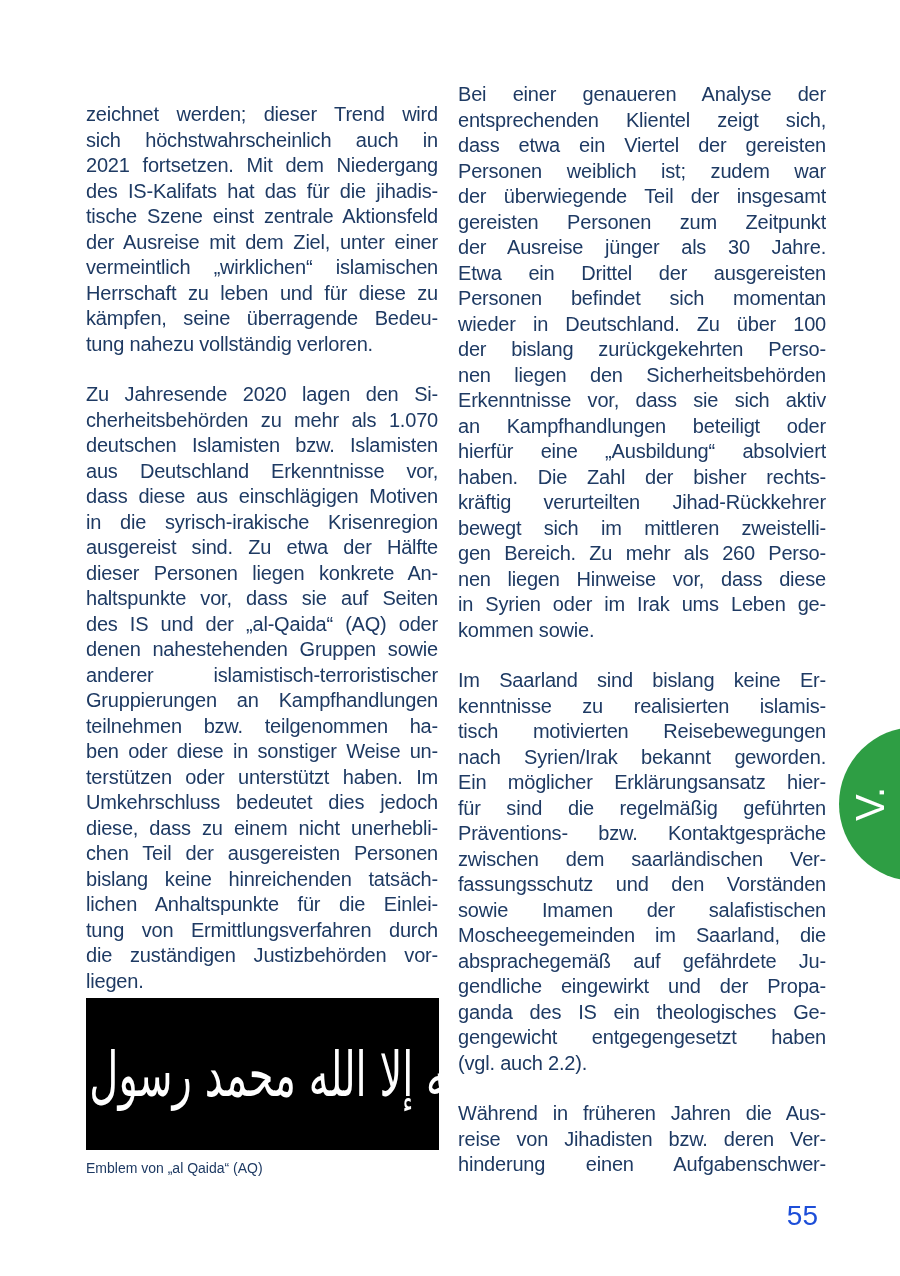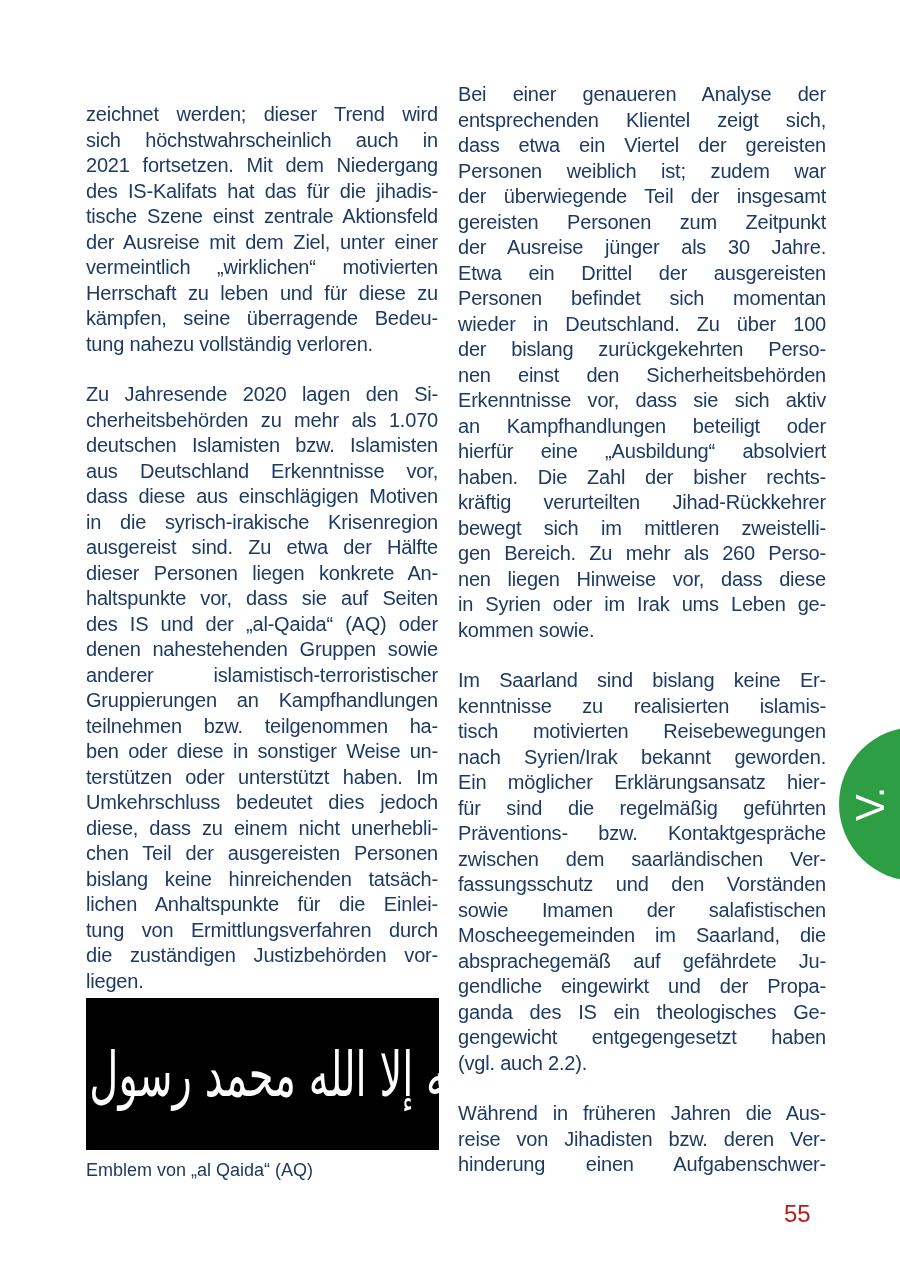--- a/index.html
+++ b/index.html
@@ -56,31 +56,32 @@
     font-size: 40px;
     direction: rtl;
     white-space: nowrap;
     transform: scaleY(1.55);
     transform-origin: center;
   }
   .caption {
     position: absolute;
     left: 86px;
     top: 1160px;
-    font-size: 18px;
+    font-size: 14px;
     letter-spacing: 0;
     color: #1e3a63;
   }
   .page-number {
     position: absolute;
     top: 1200px;
     left: 784px;
     width: 34px;
-    font-size: 24px;
-    color: #b91c1c;
+    text-align: right;
+    font-size: 28px;
+    color: #1d4ed8;
   }
   .section-tab {
     position: absolute;
     left: 839px;
     top: 727px;
     width: 154px;
     height: 154px;
     border-radius: 50%;
     background: #2e9e44;
   }
@@ -102,21 +103,21 @@
 <body>
 
 <div class="col col-left">
   <div class="para">
       <div class="line">zeichnet werden; dieser Trend wird</div>
       <div class="line">sich höchstwahrscheinlich auch in</div>
       <div class="line">2021 fortsetzen. Mit dem Niedergang</div>
       <div class="line">des IS-Kalifats hat das für die jihadis-</div>
       <div class="line">tische Szene einst zentrale Aktionsfeld</div>
       <div class="line">der Ausreise mit dem Ziel, unter einer</div>
-      <div class="line">vermeintlich „wirklichen“ motivierten</div>
+      <div class="line">vermeintlich „wirklichen“ islamischen</div>
       <div class="line">Herrschaft zu leben und für diese zu</div>
       <div class="line">kämpfen, seine überragende Bedeu-</div>
       <div class="line">tung nahezu vollständig verloren.</div>
     </div>
   <div class="para">
       <div class="line">Zu Jahresende 2020 lagen den Si-</div>
       <div class="line">cherheitsbehörden zu mehr als 1.070</div>
       <div class="line">deutschen Islamisten bzw. Islamisten</div>
       <div class="line">aus Deutschland Erkenntnisse vor,</div>
       <div class="line">dass diese aus einschlägigen Motiven</div>
@@ -148,21 +149,21 @@
       <div class="line">entsprechenden Klientel zeigt sich,</div>
       <div class="line">dass etwa ein Viertel der gereisten</div>
       <div class="line">Personen weiblich ist; zudem war</div>
       <div class="line">der überwiegende Teil der insgesamt</div>
       <div class="line">gereisten Personen zum Zeitpunkt</div>
       <div class="line">der Ausreise jünger als 30 Jahre.</div>
       <div class="line">Etwa ein Drittel der ausgereisten</div>
       <div class="line">Personen befindet sich momentan</div>
       <div class="line">wieder in Deutschland. Zu über 100</div>
       <div class="line">der bislang zurückgekehrten Perso-</div>
-      <div class="line">nen einst den Sicherheitsbehörden</div>
+      <div class="line">nen liegen den Sicherheitsbehörden</div>
       <div class="line">Erkenntnisse vor, dass sie sich aktiv</div>
       <div class="line">an Kampfhandlungen beteiligt oder</div>
       <div class="line">hierfür eine „Ausbildung“ absolviert</div>
       <div class="line">haben. Die Zahl der bisher rechts-</div>
       <div class="line">kräftig verurteilten Jihad-Rückkehrer</div>
       <div class="line">bewegt sich im mittleren zweistelli-</div>
       <div class="line">gen Bereich. Zu mehr als 260 Perso-</div>
       <div class="line">nen liegen Hinweise vor, dass diese</div>
       <div class="line">in Syrien oder im Irak ums Leben ge-</div>
       <div class="line">kommen sowie.</div>

